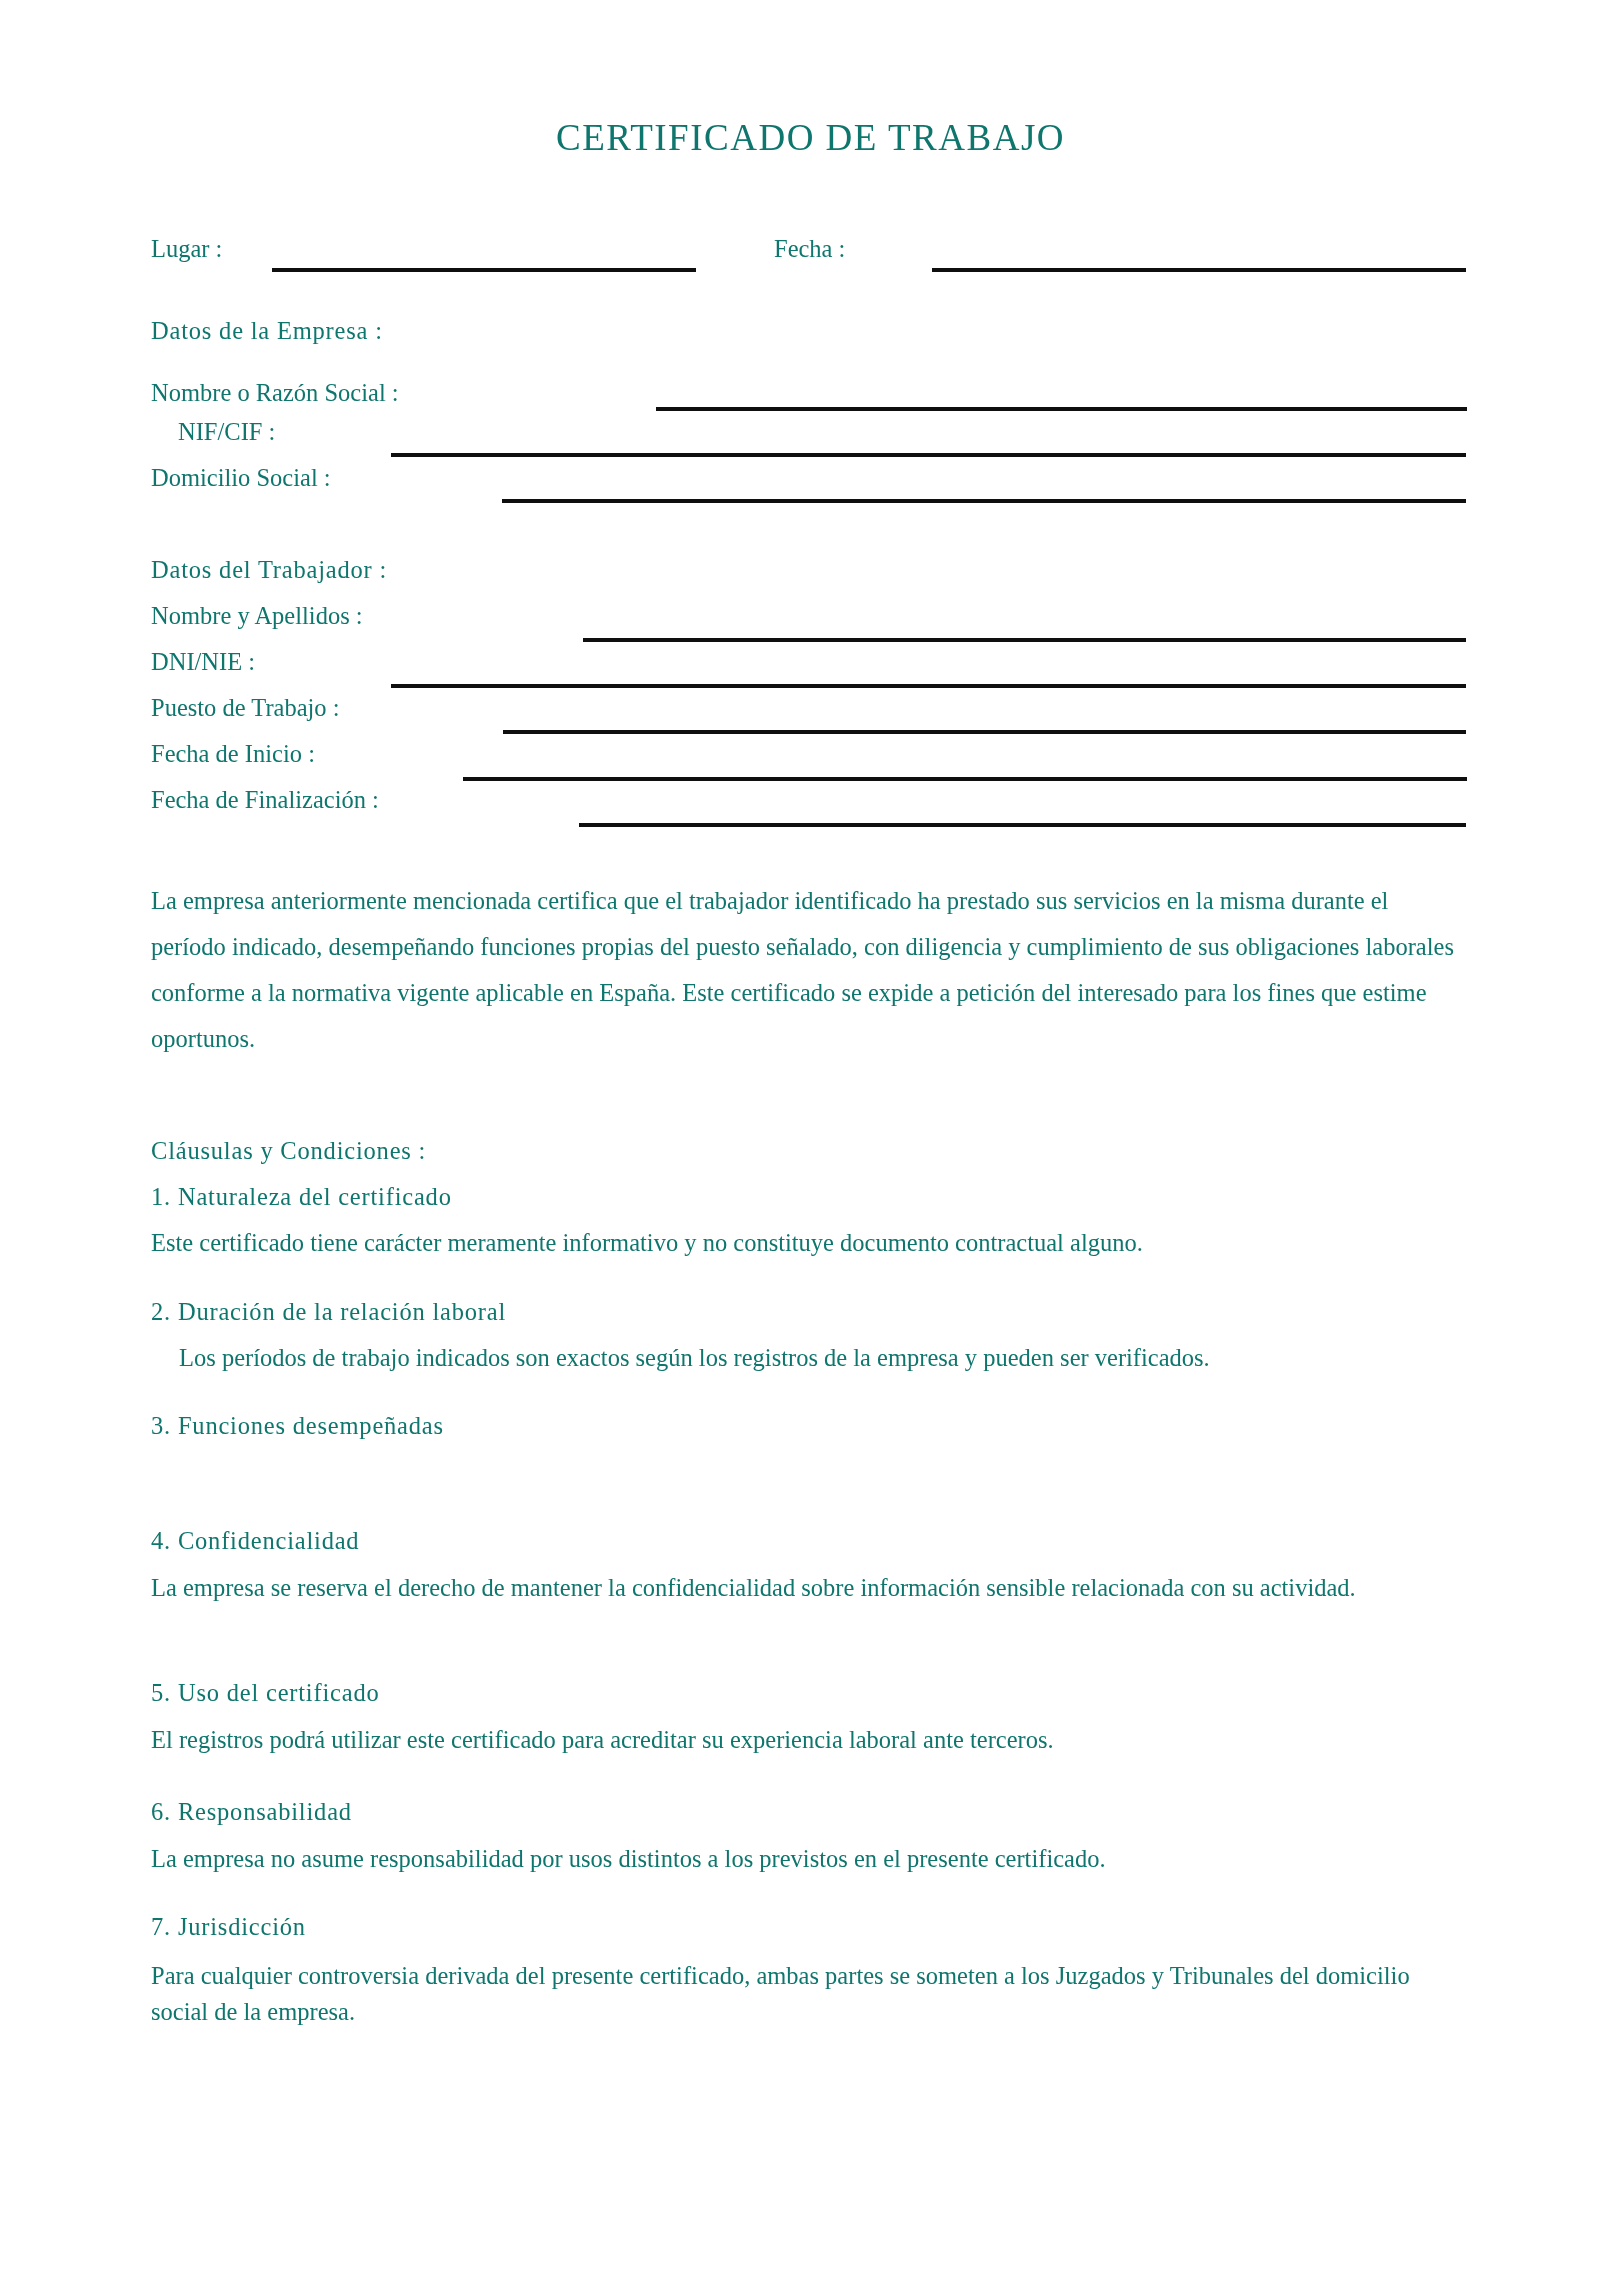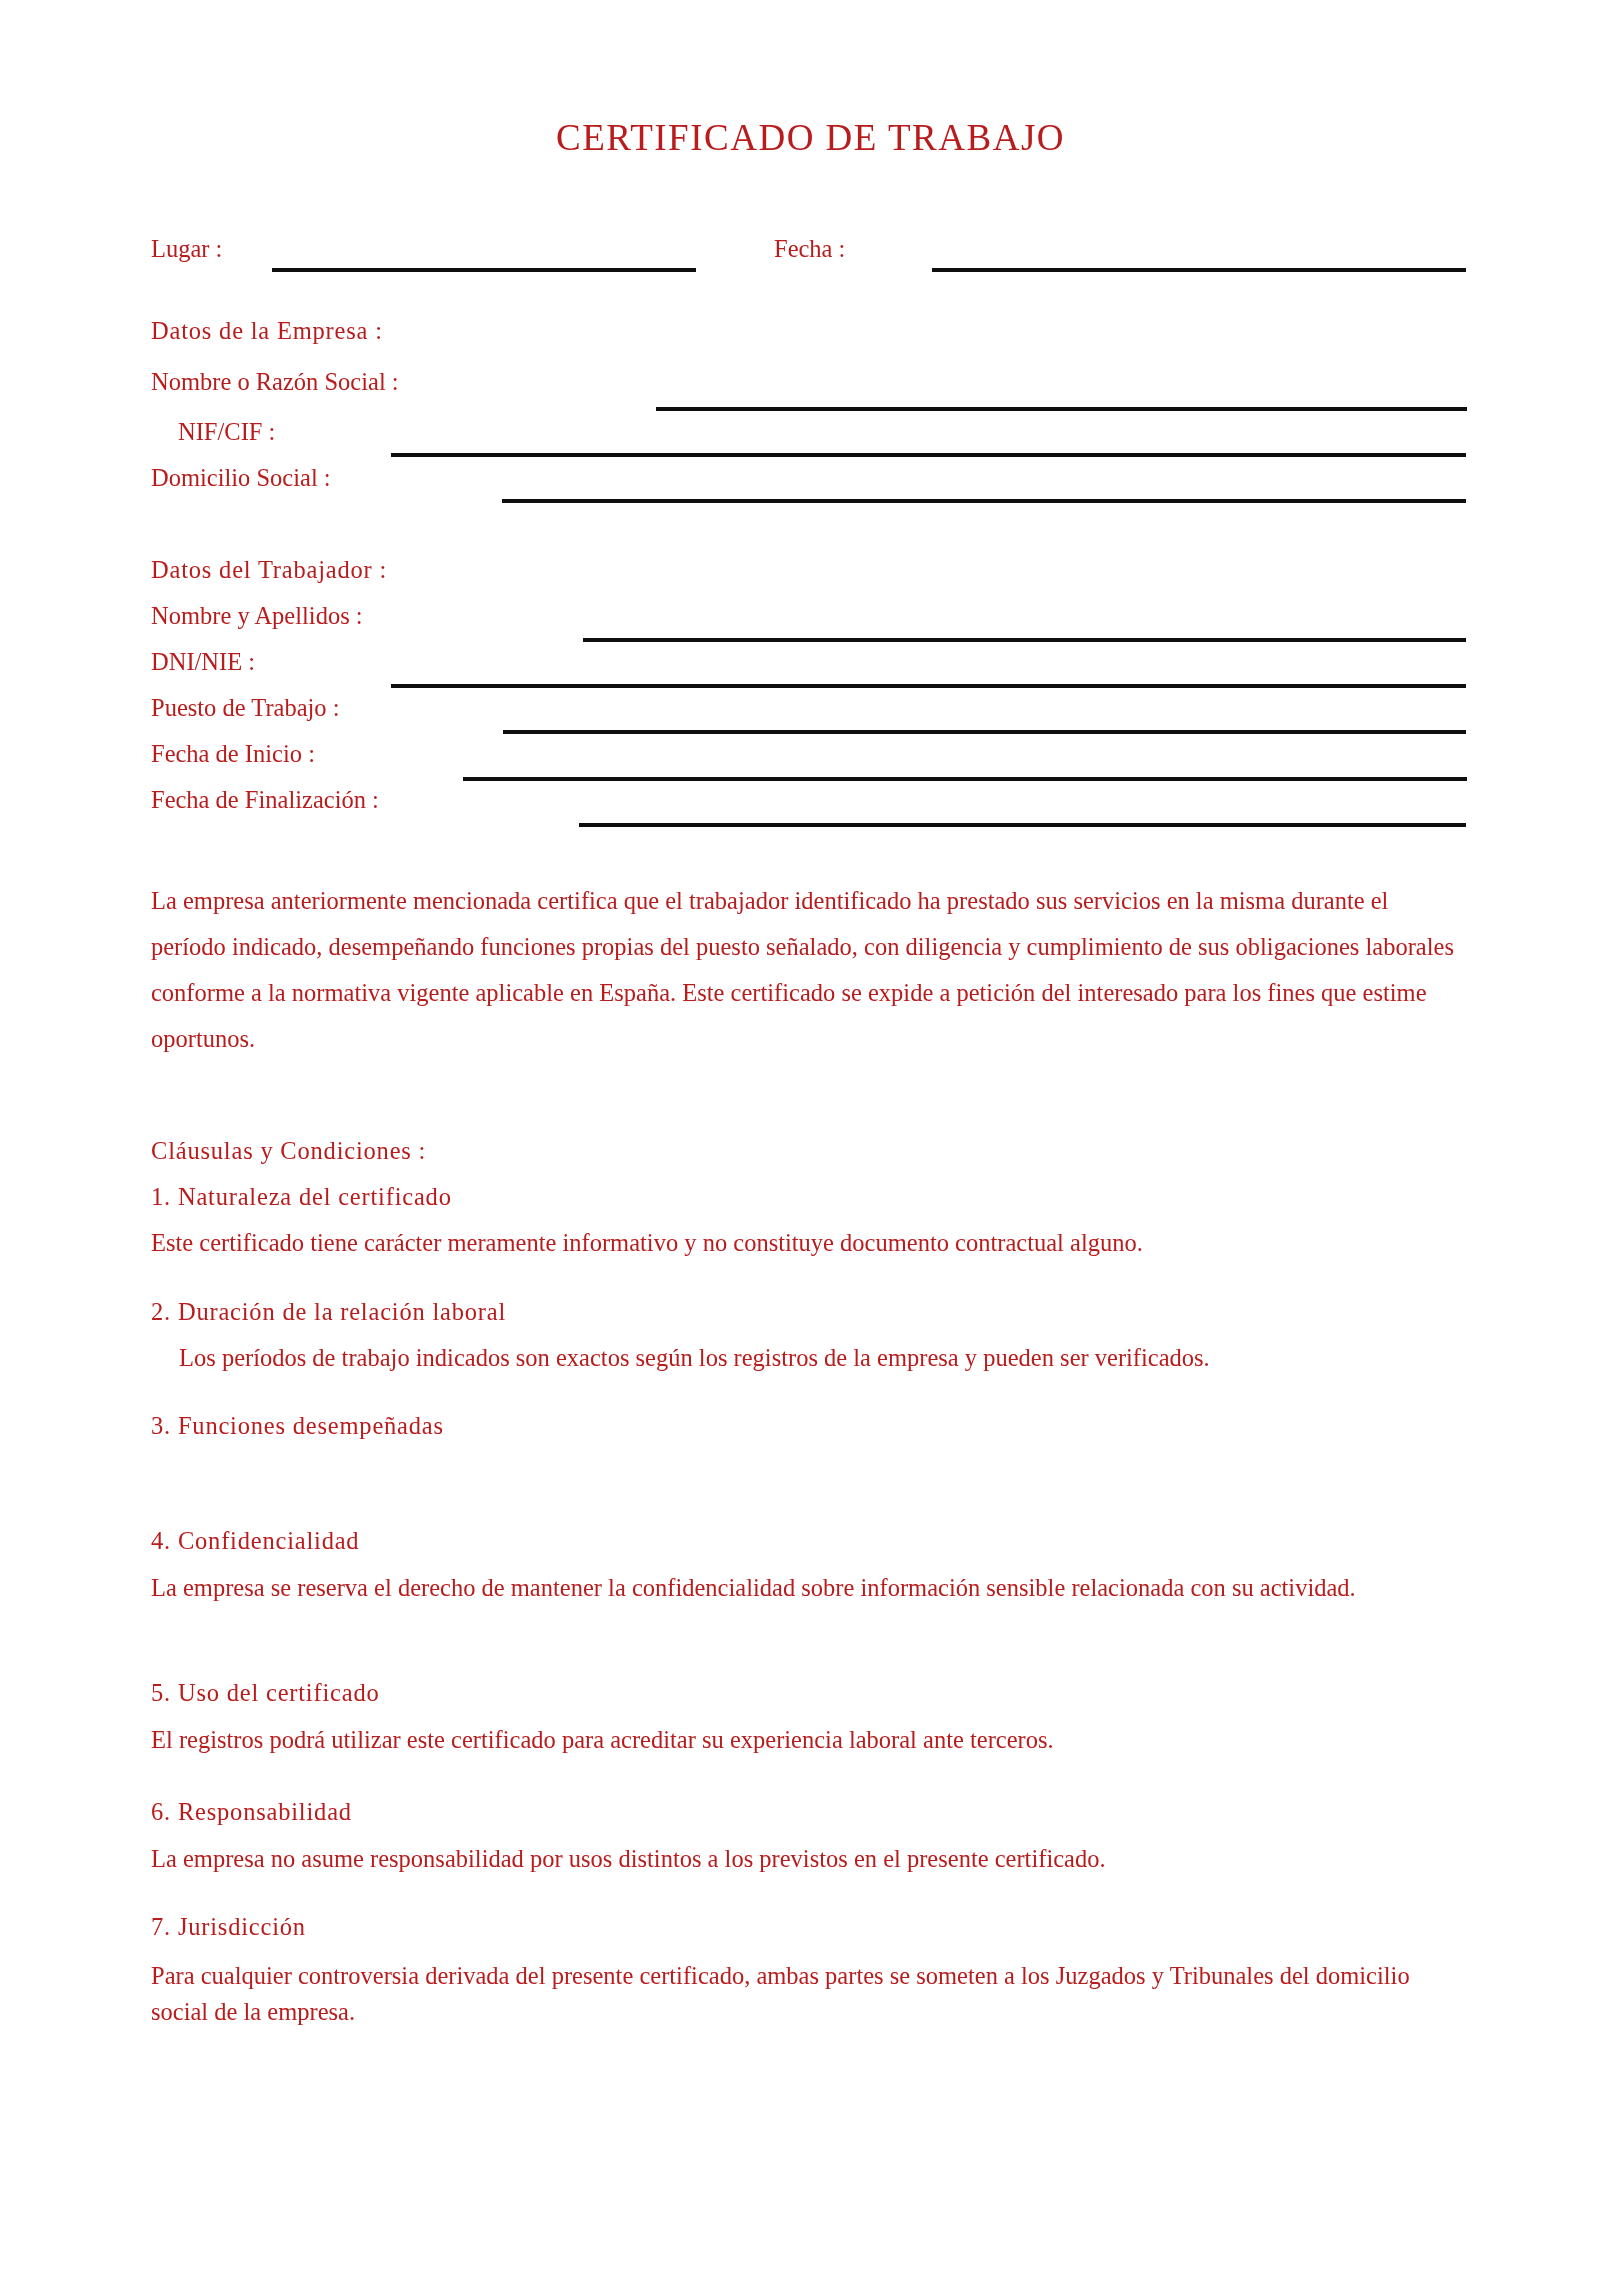--- a/index.html
+++ b/index.html
@@ -6,21 +6,21 @@
     margin: 0;
     padding: 0;
     background: #ffffff;
   }
   .page {
     position: relative;
     width: 1621px;
     height: 2293px;
     background: #ffffff;
     font-family: "Liberation Serif", "DejaVu Serif", serif;
-    color: #b91c1c;
+    color: #0f766e;
     overflow: hidden;
   }
   .abs { position: absolute; }
   .doc-title {
     left: 0;
     top: 119px;
     width: 100%;
     text-align: center;
     font-size: 37px;
     line-height: 37px;
@@ -65,21 +65,21 @@
 
   <div class="abs doc-title">CERTIFICADO DE TRABAJO</div>
 
   <div class="abs label" style="left:151px; top:237px;">Lugar :</div>
   <div class="uline" style="left:272px; top:268px; width:424px;"></div>
   <div class="abs label" style="left:774px; top:237px;">Fecha :</div>
   <div class="uline" style="left:932px; top:268px; width:534px;"></div>
 
   <div class="abs section-label" style="left:151px; top:319px;">Datos de la Empresa :</div>
 
-  <div class="abs label" style="left:151px; top:370px;">Nombre o Razón Social :</div>
+  <div class="abs label" style="left:151px; top:381px;">Nombre o Razón Social :</div>
   <div class="uline" style="left:656px; top:407px; width:811px;"></div>
 
   <div class="abs label" style="left:151px; top:420px;margin-left:27px;">NIF/CIF :</div>
   <div class="uline" style="left:391px; top:453px; width:1075px;"></div>
 
   <div class="abs label" style="left:151px; top:466px;">Domicilio Social :</div>
   <div class="uline" style="left:502px; top:499px; width:964px;"></div>
 
   <div class="abs section-label" style="left:151px; top:558px;">Datos del Trabajador :</div>
 

